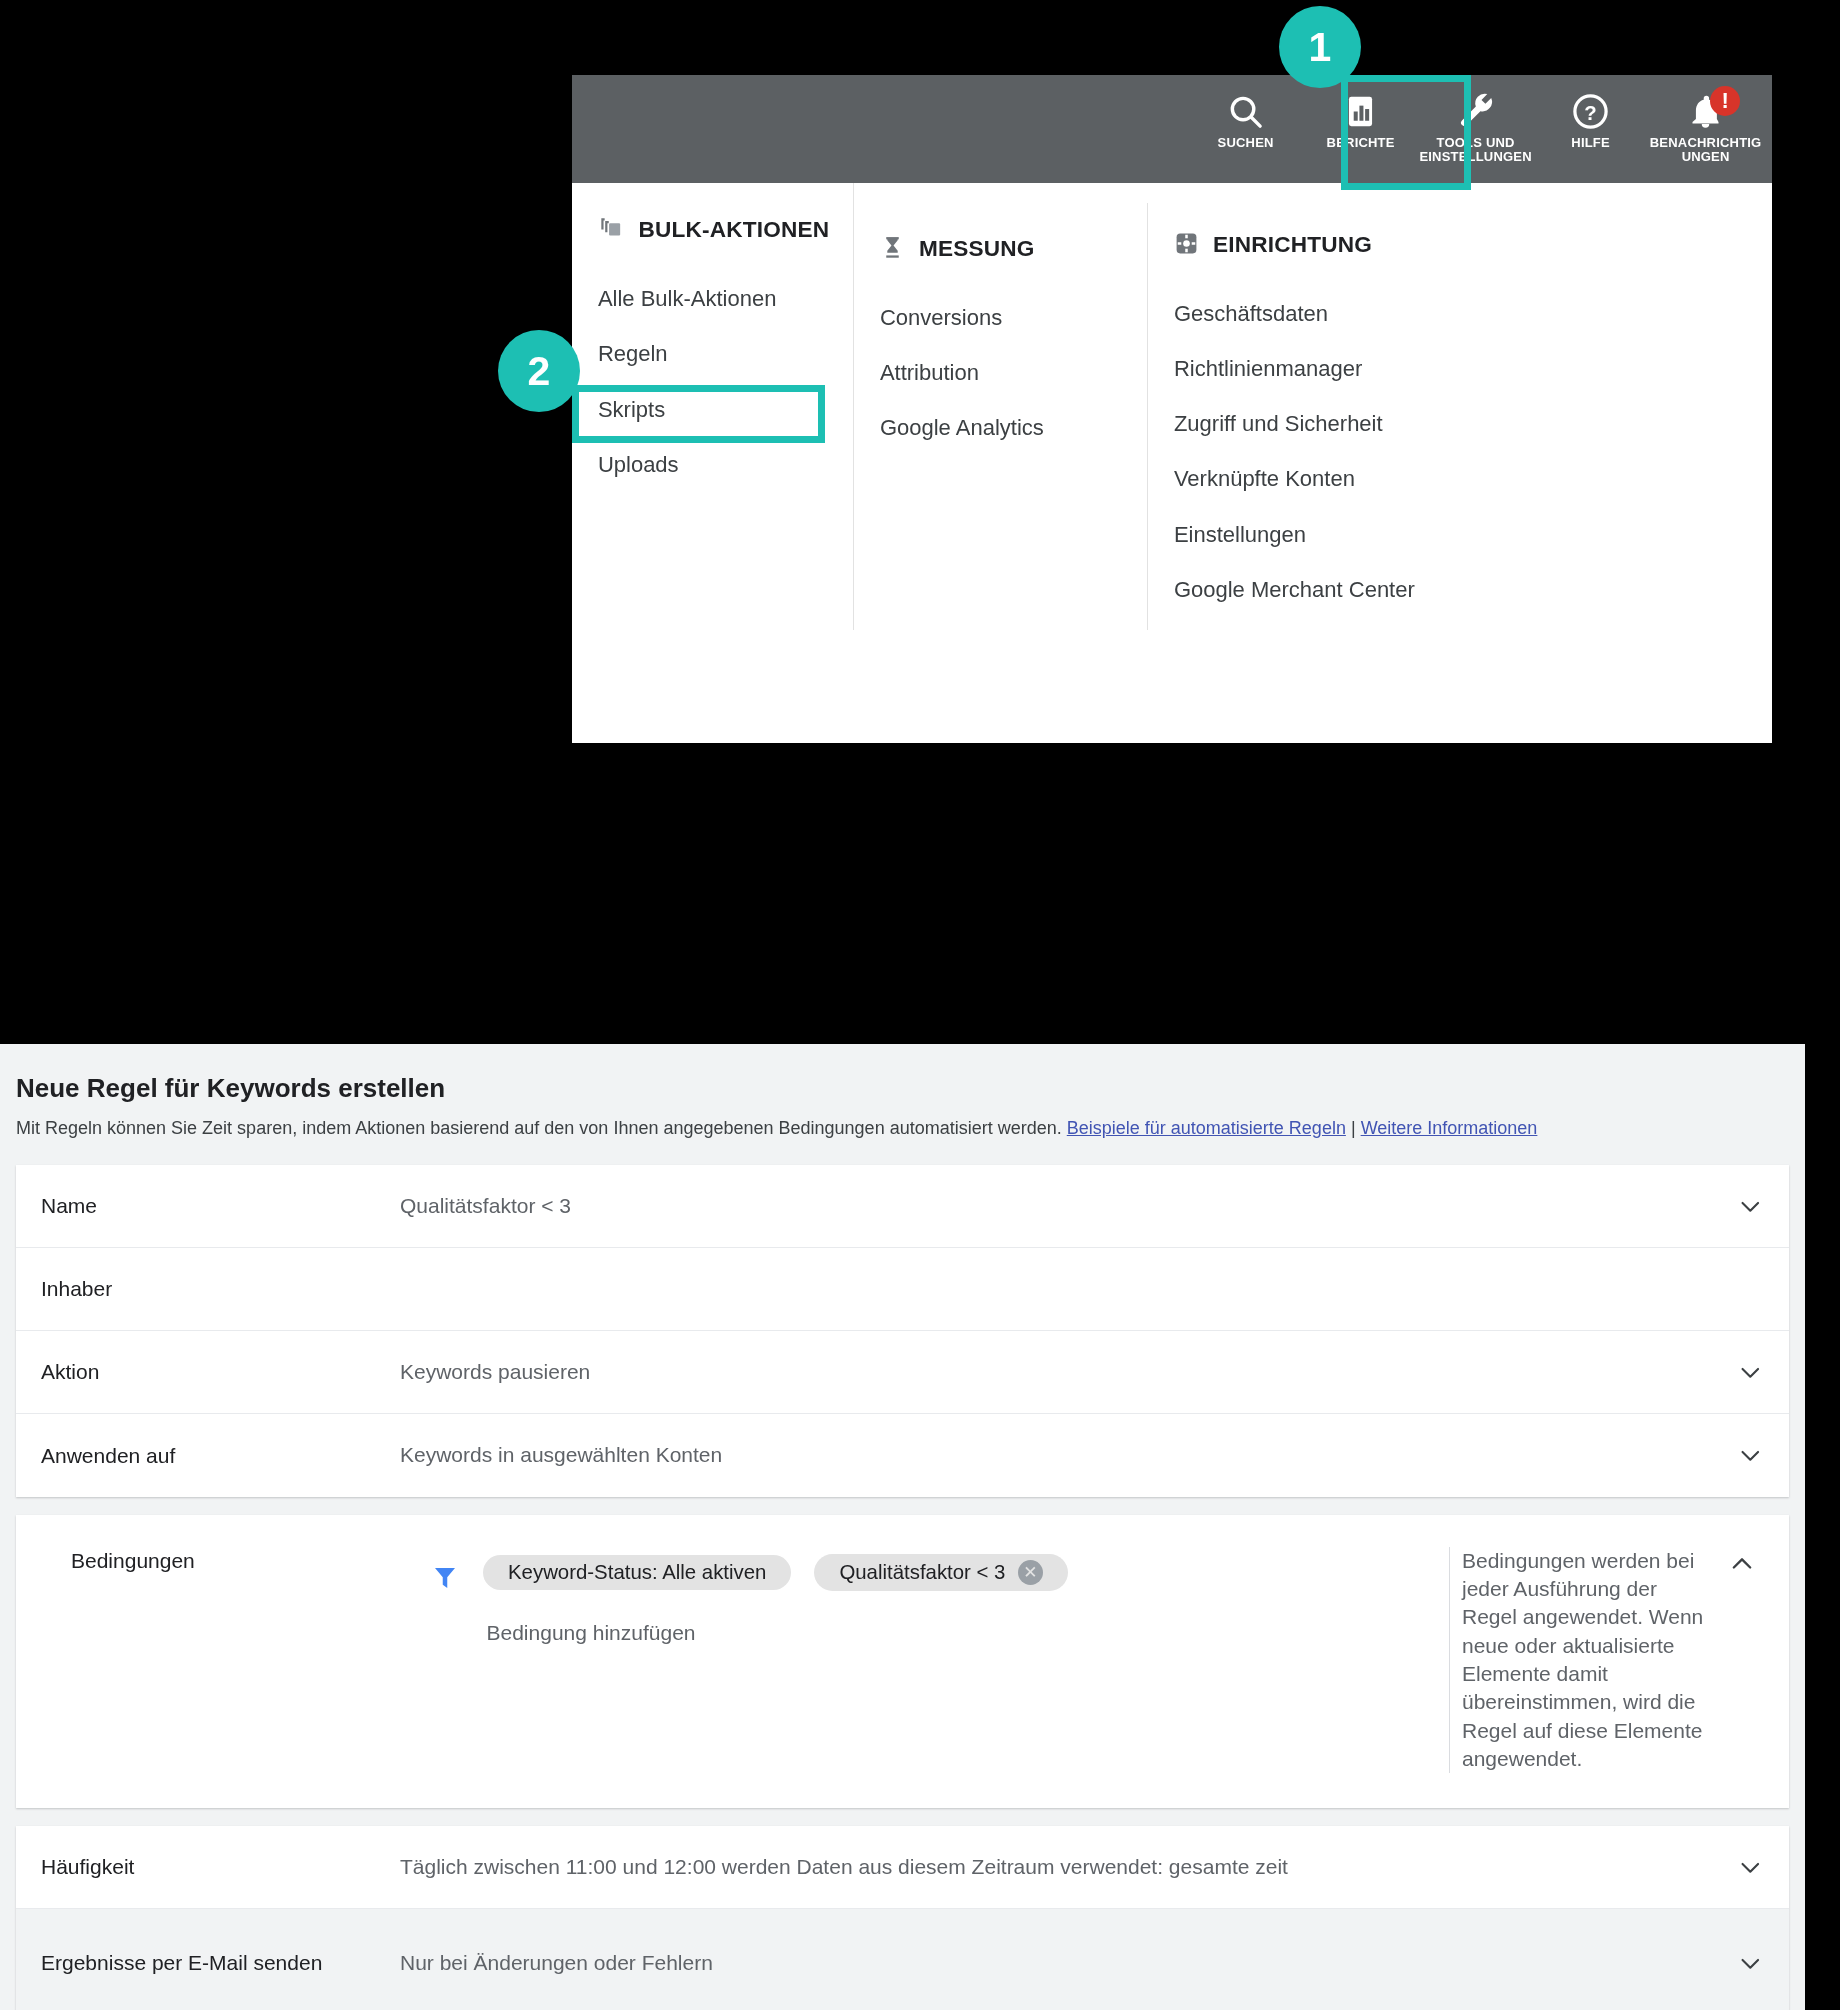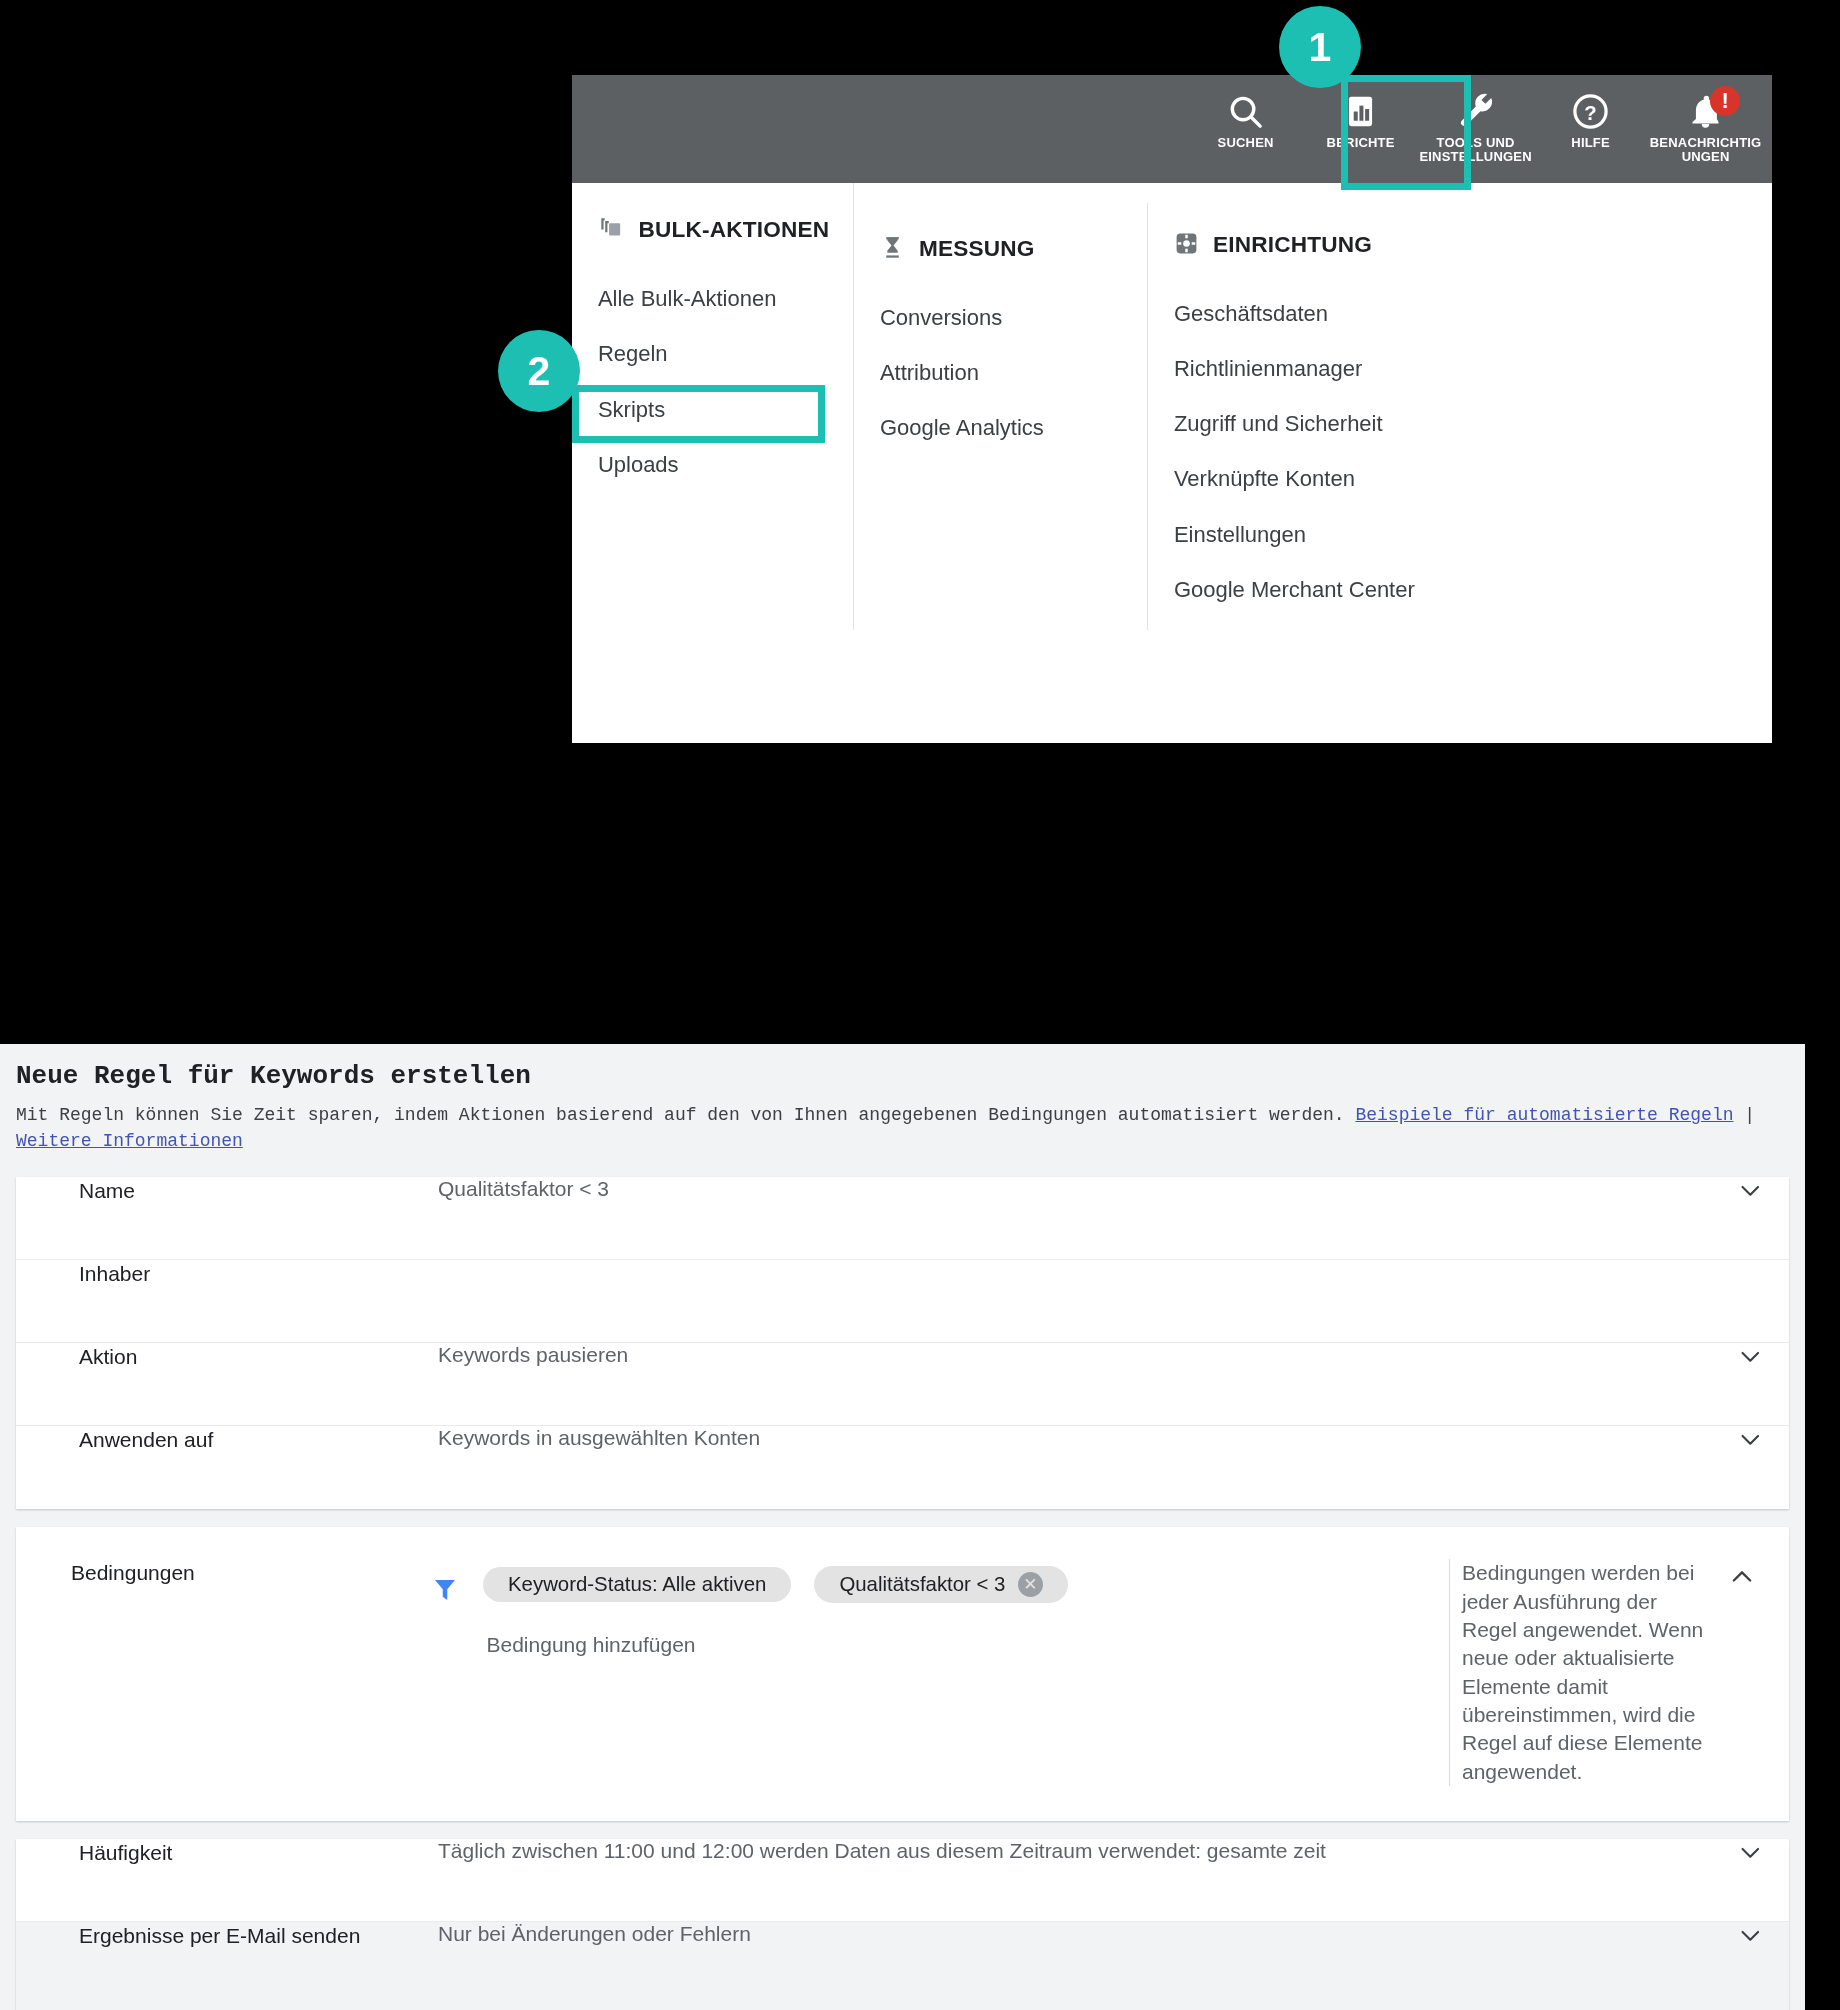--- a/index.html
+++ b/index.html
@@ -124,23 +124,22 @@
 
   
   #rule-form {
     position: absolute;
     left: 0; top: 1044px;
     width: 1805px; height: 966px;
     background: #f1f3f4;
     padding: 0;
   }
   .form-head {
-    padding: 17px 16px 23px 16px;
+    padding: 29px 16px 23px 16px;
     background: #f1f3f4;
-    font-family: Liberation Mono, monospace;
   }
   .form-title {
     font-size: 26px;
     font-weight: bold;
     color: #202124;
     margin-bottom: 12.4px;
   }
   .form-sub {
     font-size: 18px;
     color: #3c4043;
@@ -152,23 +151,23 @@
   .card {
     background: #ffffff;
     margin: 0 16px;
     box-shadow: 0 0.9px 1.8px rgba(60,64,67,.25);
   }
   .card + .card { margin-top: 0; }
   .card.gap { margin-top: 17.7px; }
 
   .row {
     display: flex;
-    align-items: flex-start;
+    align-items: center;
     min-height: 83px;
-    padding: 0 21px 0 63px;
+    padding: 0 21px 0 25px;
     border-bottom: 0.9px solid #e8eaed;
     position: relative;
   }
   .row:last-child { border-bottom: none; }
   .row-label {
     width: 359px;
     flex: 0 0 359px;
     font-size: 21px;
     color: #202124;
     line-height: 1.3;

